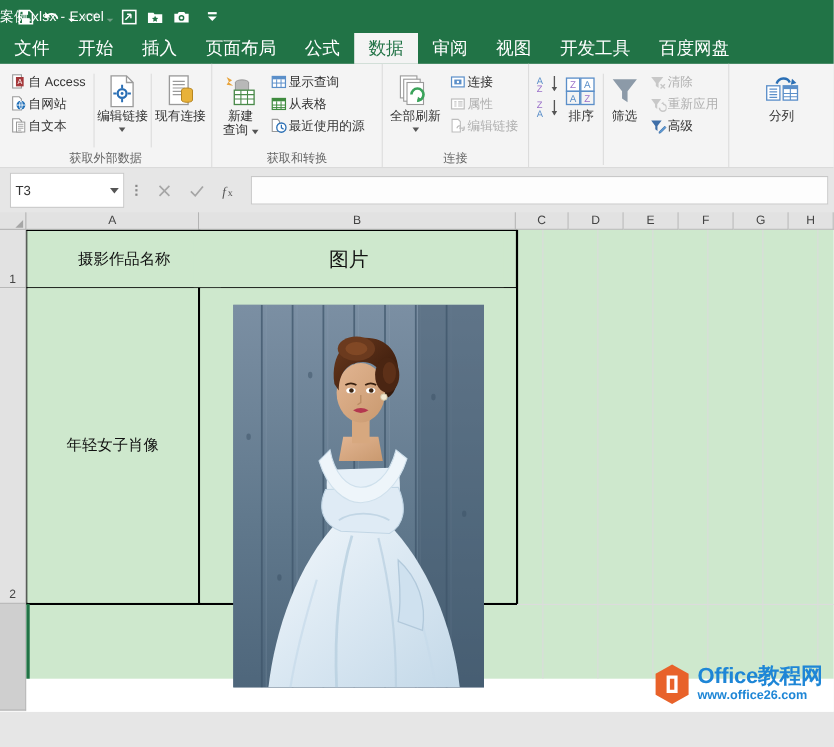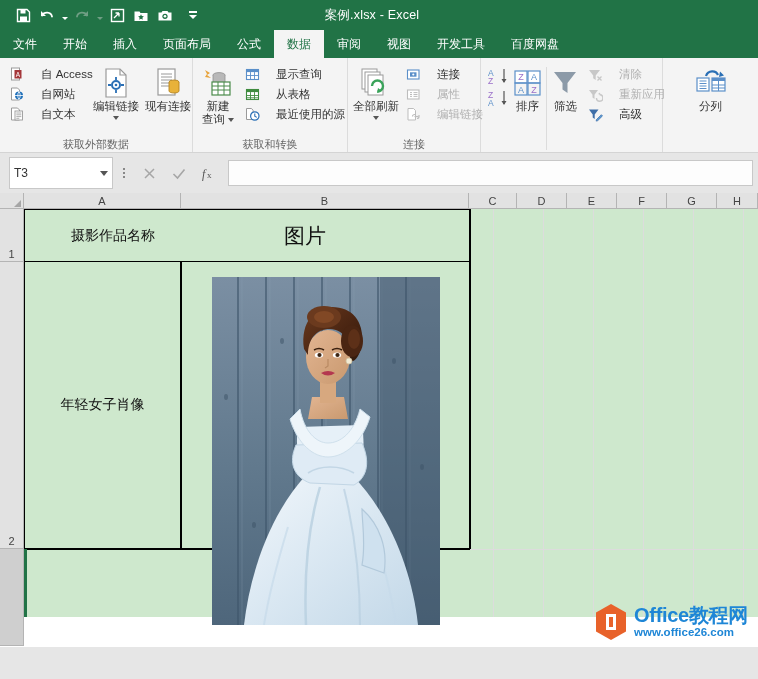--- a/index.html
+++ b/index.html
@@ -36,32 +36,32 @@
     width: 18px; height: 22px; margin-left: 6px;
     display: flex; flex-direction: column; align-items: center; justify-content: center;
   }
   .qat-more .bar { width: 8px; height: 1.5px; background: #ffffff; }
   .qat-more .tri {
     width: 0; height: 0; margin-top: 2px;
     border-left: 4px solid transparent; border-right: 4px solid transparent;
     border-top: 4px solid #ffffff;
   }
   .doc-title {
-    position: absolute; left: 0; right: 0; text-align: center;
+    position: absolute; left: 0; right: 0; text-align: left;
     padding-right: 14px;
     color: #ffffff; font-size: 12.5px; letter-spacing: .2px;
   }
   
   .tabstrip {
     height: 28px; background: #217346;
     display: flex; align-items: stretch; position: relative;
   }
   .tab {
     padding: 0 13px; display: flex; align-items: center;
-    color: #ffffff; font-size: 12px; white-space: nowrap;
+    color: #ffffff; font-size: 16px; white-space: nowrap;
   }
   .tab.active { background: #f4f4f4; color: #217346; }
   .tellme {
     position: absolute; right: 4px; top: 0; bottom: 0;
     display: flex; align-items: center; gap: 4px;
     color: #dfeee6; font-size: 12px; white-space: nowrap;
     max-width: 150px; overflow: hidden;
   }
   .bulb { width: 13px; height: 15px; flex: 0 0 auto; }
   
@@ -89,21 +89,21 @@
   .bigbtn .ic { height: 34px; display: flex; align-items: center; justify-content: center; }
   .bigbtn .lbl { white-space: nowrap; }
   .bigbtn .lbl2 { white-space: nowrap; }
   .bigbtn .dd {
     width: 0; height: 0; margin-top: 3px;
     border-left: 3.5px solid transparent; border-right: 3.5px solid transparent;
     border-top: 4px solid #555555;
   }
   .smallcol { display: flex; flex-direction: column; gap: 1px; padding: 2px 3px 0 3px; }
   .smallbtn {
-    display: flex; align-items: center; gap: 16px;
+    display: flex; align-items: center; gap: 1px;
     font-size: 11.5px; color: #333333; height: 19px;
     white-space: nowrap; padding: 0 2px;
   }
   .smallbtn.dis { color: #b0b0b0; }
   .smallbtn .ic { width: 16px; height: 16px; display: flex; align-items: center; justify-content: center; flex: 0 0 16px; }
   .sepv { width: 1px; background: #dcdcdc; margin: 4px 2px 2px 2px; align-self: stretch; }
   .sortpair { display: flex; flex-direction: column; gap: 1px; padding-top: 3px; }
   .sortpair .sbtn { width: 26px; height: 21px; display: flex; align-items: center; justify-content: center; }
   
   .fbar {
@@ -593,21 +593,21 @@
       <div class="bd" style="left:0;top:0;width:446px;height:1px"></div>
       <div class="bd" style="left:0;top:52px;width:446px;height:1px"></div>
       <div class="bd" style="left:0;top:339px;width:446px;height:1.5px"></div>
       <div class="bd" style="left:0;top:0;width:1px;height:340px"></div>
       <div class="bd" style="left:156px;top:0;width:1.5px;height:340px"></div>
       <div class="bd" style="left:445px;top:0;width:1.5px;height:340px"></div>
 
       <div class="selbd" style="left:0;top:340px;width:2.5px;height:68px"></div>
 
       <div class="cell" style="left:1px;top:1px;width:176px;height:51px">摄影作品名称</div>
-      <div class="cell" style="left:140px;top:1px;width:282px;height:51px;font-size:21px">图片</div>
+      <div class="cell" style="left:152px;top:1px;width:282px;height:51px;font-size:18px">图片</div>
       <div class="cell" style="left:1px;top:53px;width:155px;height:286px">年轻女子肖像</div>
       <div class="cell" style="left:158px;top:53px;width:287px;height:286px"></div>
 
       <div class="photo" style="left:188px;top:68px;width:228px;height:348px">
         <svg width="228" height="348" viewBox="0 0 228 348" preserveAspectRatio="none">
           <defs>
             <linearGradient id="plank" x1="0" y1="0" x2="0" y2="1">
               <stop offset="0%" stop-color="#7b8fa3"></stop>
               <stop offset="55%" stop-color="#61798d"></stop>
               <stop offset="100%" stop-color="#4e667b"></stop>

